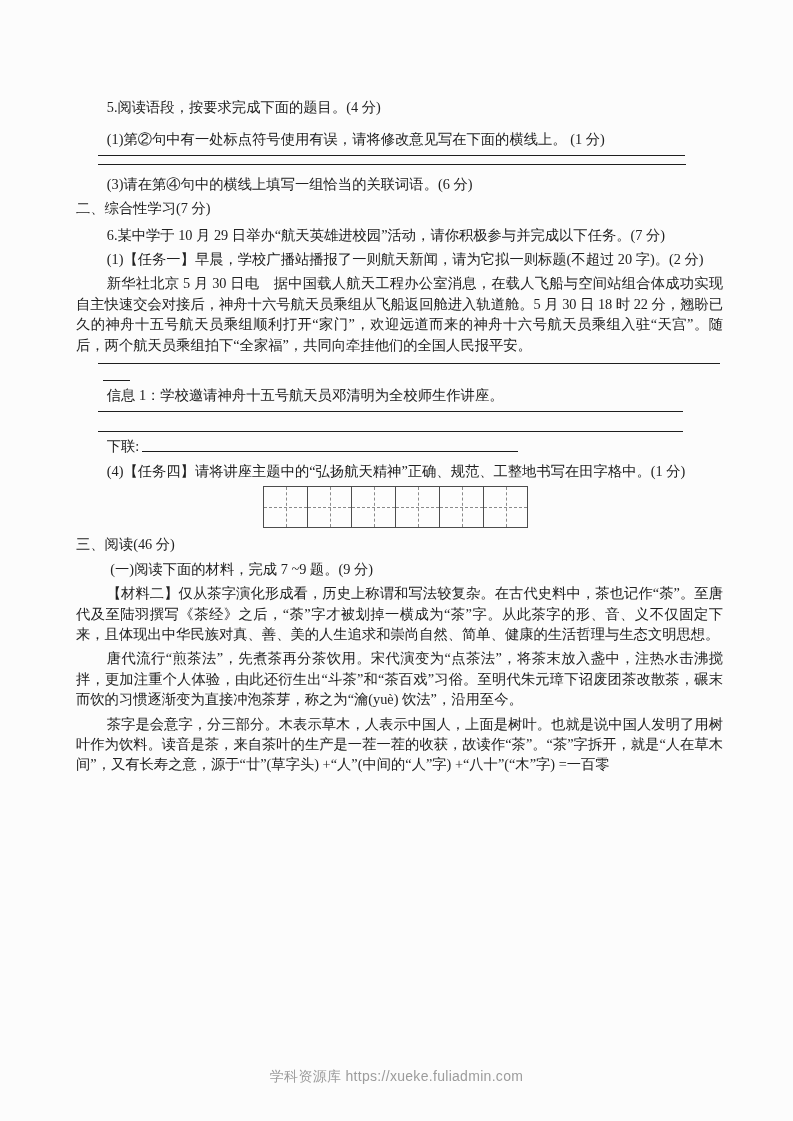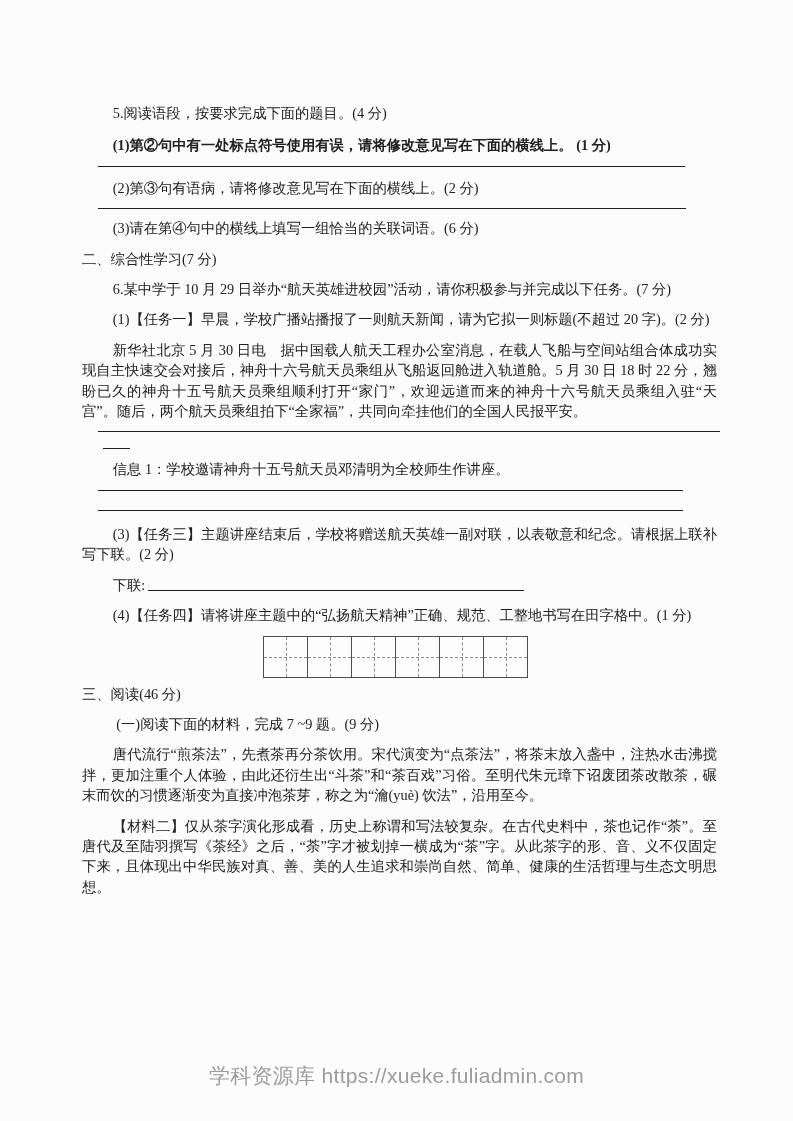--- a/index.html
+++ b/index.html
@@ -8,21 +8,21 @@
     width:793px; height:1121px;
     background:#fcfcfc;
     color:#212121;
     font-family:"Liberation Serif","DejaVu Serif",serif;
     font-size:14.3px;
     line-height:20.4px;
     box-sizing:border-box;
     padding:93px 66px 0 72px;
     overflow:hidden;
   }
-  p { margin:10px; text-align:justify; }
+  p { margin:4px; text-align:justify; }
   .ind { text-indent:2.15em; }
   .ind3 { text-indent:2.4em; }
 
   .blank {
     display:inline-block;
     width:74px; height:2px;
     border-bottom:1.3px solid #1a1a1a;
     vertical-align:-1px;
   }
   .ansline { border-bottom:1.4px solid #1e1e1e; height:0; }
@@ -30,21 +30,21 @@
   .ans-2 { margin-top:8px;  margin-left:26px; width:588px; }
   .ans-3 { margin-top:8px;  margin-left:26px; width:622px; }
   .ans-short { margin-top:16px; margin-left:31px; width:27px; }
   .ans-4 { margin-top:6px;  margin-left:26px; width:585px; }
   .ans-5 { margin-top:19px; margin-left:26px; width:585px; }
 
   .mt6  { margin-top:6px;font-family:Liberation Serif, serif; }
   .mt9  { margin-top:9px; }
   .mt10 { margin-top:10px; }
   .mt11 { margin-top:11px; }
-  .mt12 { margin-top:12px;font-weight:bold; }
+  .mt12 { margin-top:12px; }
   .mt13 { margin-top:13px; }
 
   .underline-long {
     display:inline-block;
     width:376px; height:2px;
     border-bottom:1.3px solid #1a1a1a;
     vertical-align:-1px;
     margin-left:3px;
   }
 
@@ -68,66 +68,65 @@
   .tz-cell::after {
     content:""; position:absolute; left:0; right:0; top:50%;
     border-top:1px dashed #8a8a8a;
   }
 
   .footer {
     position:absolute; left:0; right:0; top:1066px;
     text-align:center;
     color:#9c9c9c;
     font-family:"Liberation Sans","DejaVu Sans",sans-serif;
-    font-size:21px;
+    font-size:14px;
     letter-spacing:0.3px;
   }
 </style>
 </head>
 <body>
 
 <div class="page">
 
   <p class="ind">5.阅读语段，按要求完成下面的题目。(4 分)</p>
 
 
   <p class="ind mt12">(1)第②句中有一处标点符号使用有误，请将修改意见写在下面的横线上。 (1 分)</p>
   <div class="ansline ans-1"></div>
 
-  <p class="ind mt11">(2)第③句有语病，请将修改意见写在下面的横线上。(2 分)</p>
   <div class="ansline ans-2"></div>
 
   <p class="ind mt9">(3)请在第④句中的横线上填写一组恰当的关联词语。(6 分)</p>
 
   <p>二、综合性学习(7 分)</p>
 
   <p class="ind mt6">6.某中学于 10 月 29 日举办“航天英雄进校园”活动，请你积极参与并完成以下任务。(7 分)</p>
   <p class="ind">(1)【任务一】早晨，学校广播站播报了一则航天新闻，请为它拟一则标题(不超过 20 字)。(2 分)</p>
   <p class="ind">新华社北京 5 月 30 日电　据中国载人航天工程办公室消息，在载人飞船与空间站组合体成功实现自主快速交会对接后，神舟十六号航天员乘组从飞船返回舱进入轨道舱。5 月 30 日 18 时 22 分，翘盼已久的神舟十五号航天员乘组顺利打开“家门”，欢迎远道而来的神舟十六号航天员乘组入驻“天宫”。随后，两个航天员乘组拍下“全家福”，共同向牵挂他们的全国人民报平安。</p>
   <div class="ansline ans-3"></div>
   <div class="ansline ans-short"></div>
 
   <p class="ind">信息 1：学校邀请神舟十五号航天员邓清明为全校师生作讲座。</p>
   <div class="ansline ans-4"></div>
   <div class="ansline ans-5"></div>
 
-  <p class="ind mt13">(3)【任务三】主题讲座结束后，学校将赠送航天英雄一副对联，以表敬意和纪念。请根据上联补写下联。(2 分)</p>
   <p class="ind"><span>下联:</span><span class="underline-long"></span></p>
 
   <p class="ind">(4)【任务四】请将讲座主题中的“弘扬航天精神”正确、规范、工整地书写在田字格中。(1 分)</p>
 
   <div class="tianzige">
     <div class="tz-cell"></div>
     <div class="tz-cell"></div>
     <div class="tz-cell"></div>
     <div class="tz-cell"></div>
     <div class="tz-cell"></div>
     <div class="tz-cell"></div>
   </div>
 
   <p class="mt6">三、阅读(46 分)</p>
   <p class="ind3">(一)阅读下面的材料，完成 7 ~9 题。(9 分)</p>
+  <p class="ind">【材料二】仅从茶字演化形成看，历史上称谓和写法较复杂。在古代史料中，茶也记作“荼”。至唐代及至陆羽撰写《茶经》之后，“荼”字才被划掉一横成为“茶”字。从此茶字的形、音、义不仅固定下来，且体现出中华民族对真、善、美的人生追求和崇尚自然、简单、健康的生活哲理与生态文明思想。</p>
   <p class="ind">唐代流行“煎茶法”，先煮茶再分茶饮用。宋代演变为“点茶法”，将茶末放入盏中，注热水击沸搅拌，更加注重个人体验，由此还衍生出“斗茶”和“茶百戏”习俗。至明代朱元璋下诏废团茶改散茶，碾末而饮的习惯逐渐变为直接冲泡茶芽，称之为“瀹(yuè) 饮法”，沿用至今。</p>
-  <p class="ind">【材料二】仅从茶字演化形成看，历史上称谓和写法较复杂。在古代史料中，茶也记作“荼”。至唐代及至陆羽撰写《茶经》之后，“荼”字才被划掉一横成为“茶”字。从此茶字的形、音、义不仅固定下来，且体现出中华民族对真、善、美的人生追求和崇尚自然、简单、健康的生活哲理与生态文明思想。</p>
+  <p class="ind">茶字是会意字，分三部分。木表示草木，人表示中国人，上面是树叶。也就是说中国人发明了用树叶作为饮料。读音是茶，来自茶叶的生产是一茬一茬的收获，故读作“茶”。“茶”字拆开，就是“人在草木间”，又有长寿之意，源于“廿”(草字头) +“人”(中间的“人”字) +“八十”(“木”字) =一百零</p>
 
   <div class="footer">学科资源库 https://xueke.fuliadmin.com</div>
 
 </div>
 
 </body></html>

